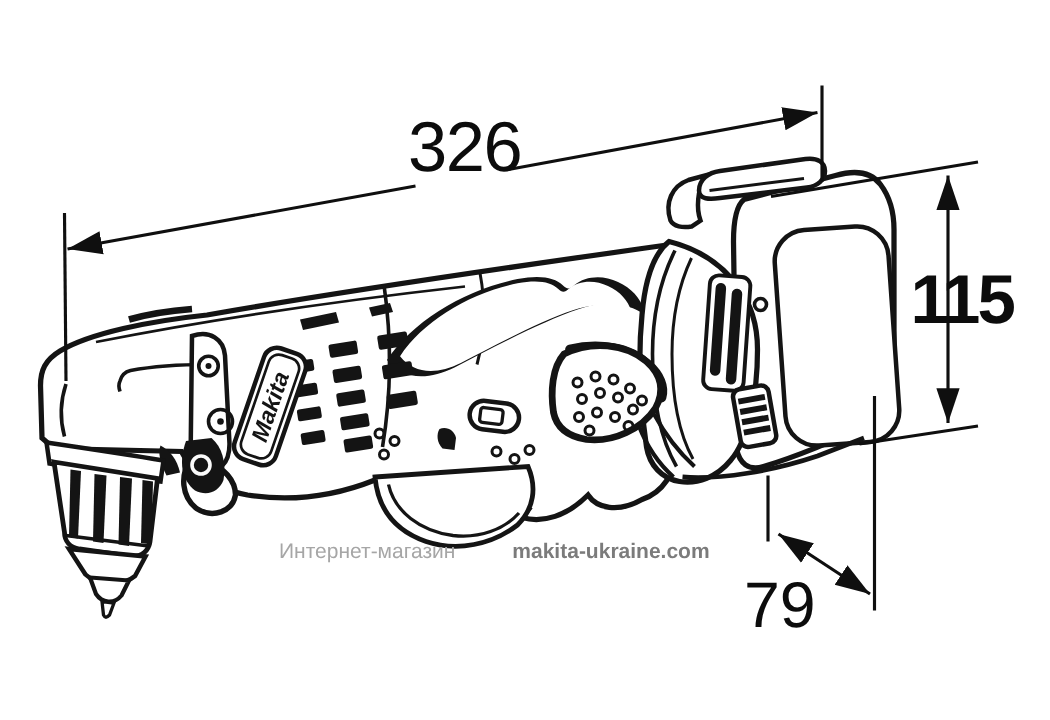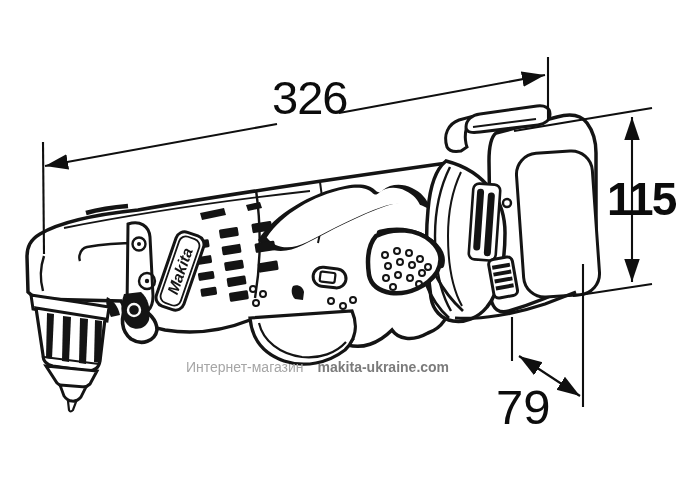--- a/index.html
+++ b/index.html
@@ -3,25 +3,25 @@
 <meta charset="utf-8">
 <style>
   html,body{margin:0;padding:0;background:#ffffff;}
   .stage{position:relative;width:700px;height:480px;background:#ffffff;overflow:hidden;
          font-family:"Liberation Sans", sans-serif;}
   .stage svg{position:absolute;left:0;top:0;}
   .dim-label{position:absolute;color:#0c0c0c;font-family:"Liberation Sans",sans-serif;
              font-weight:400;line-height:1;white-space:nowrap;}
   .dim-326{left:256px;top:74px;font-size:47px;letter-spacing:-1px;margin-left:16px;}
   .dim-115{left:607px;top:176px;font-size:46px;letter-spacing:-2px;font-weight:bold;}
-  .dim-79{left:496px;top:383px;font-size:49px;}
+  .dim-79{left:496px;top:383px;font-size:43px;}
   .watermark{position:absolute;left:186px;top:360px;display:flex;gap:14px;align-items:baseline;
              font-size:14px;line-height:1.1;}
   .wm-prefix{color:#a6a6a6;font-weight:400;}
-  .wm-site{color:#7b7b7b;font-weight:700;}
+  .wm-site{color:#7b7b7b;font-weight:700;margin-left:24px;}
   .ln{stroke:#141414;fill:none;}
   .dimln{stroke:#0f0f0f;stroke-width:2.1;fill:none;}
   .wfill{fill:#ffffff;}
   .bfill{fill:#141414;stroke:none;}
 </style>
 </head>
 <body>
 
 <div class="stage">
   <svg width="700" height="480" viewBox="0 0 700 480">

